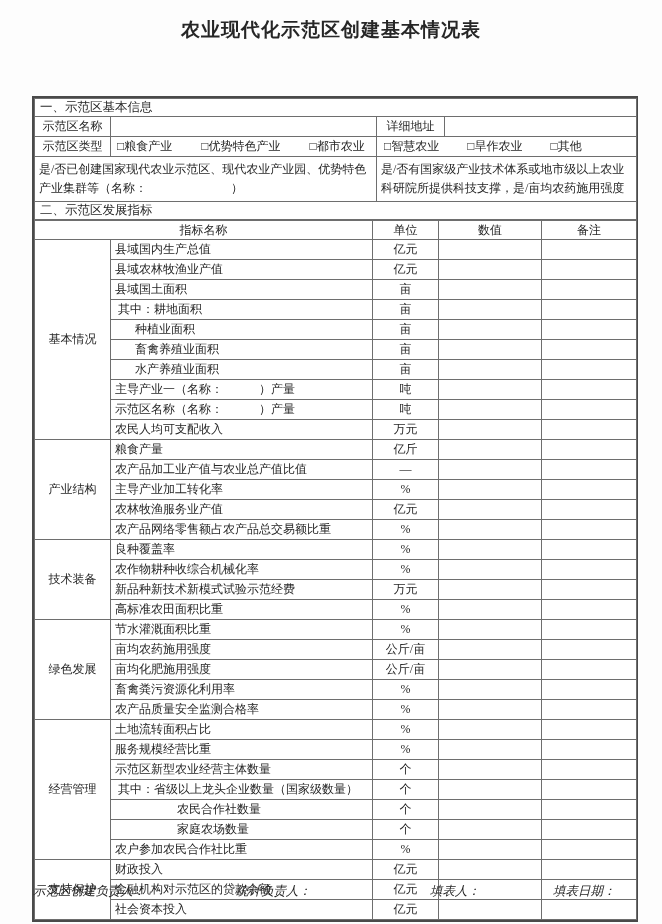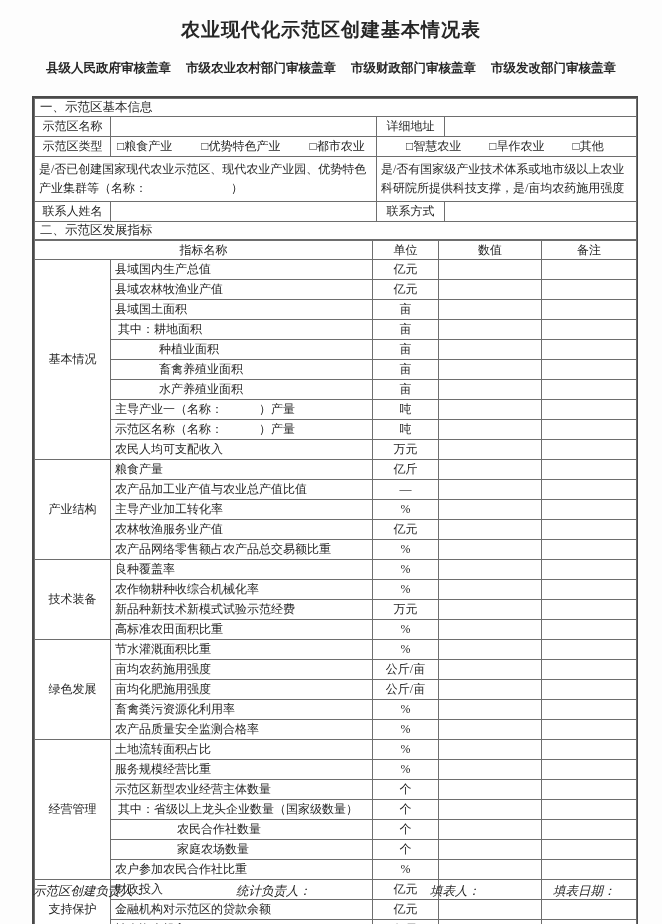--- a/index.html
+++ b/index.html
@@ -52,37 +52,37 @@
   
   td.section{
     font-size:12.5px;
     padding-left:5px;
     height:15px;
   }
   td.lab{text-align:center;}
   td.optcell{padding-left:6px;}
   td.optcell .opt{display:inline-block;}
   td.optcell-l .opt{margin-right:26px;}
-  td.optcell-r{padding-left:29px;}
+  td.optcell-r{padding-left:7px;}
   td.optcell-r .opt{margin-right:25px;}
   td.qcell{
     white-space:normal;
     line-height:19px;
     height:40px;
     vertical-align:middle;
     padding:2px 4px;
   }
   
   td.gcell{text-align:center;vertical-align:middle;white-space:nowrap;}
   td.ncell{text-align:left;}
   td.ucell{text-align:center;}
   td.vcell,td.rcell{text-align:center;}
   .ind0{padding-left:4px;}
   .ind1{padding-left:7px;}
-  .ind2{padding-left:48px;}
+  .ind2{padding-left:24px;}
   .ind3{padding-left:66px;}
   .hcell{text-align:center;height:16px;}
   .note{
     position:absolute;
     left:33px;
     top:853px;
     font-size:12.5px;
   }
   .sign{
     position:absolute;
@@ -99,26 +99,20 @@
   .sign .s3{left:430px;}
   .sign .s4{left:553px;}
 </style>
 </head>
 <body>
 
 <div class="page">
 
   <div class="title">农业现代化示范区创建基本情况表</div>
 
-  <div class="stamps">
-    <span>县级人民政府审核盖章</span>
-    <span>市级农业农村部门审核盖章</span>
-    <span>市级财政部门审核盖章</span>
-    <span>市级发改部门审核盖章</span>
-  </div>
 
   <div class="tablewrap">
 
     <table>
       <colgroup>
           <col style="width:76px">
           <col style="width:266px">
           <col style="width:68px">
           <col style="width:192px">
         </colgroup>
@@ -143,26 +137,20 @@
           <span class="opt"><span>□</span><span>智慧农业</span></span>
           <span class="opt"><span>□</span><span>旱作农业</span></span>
           <span class="opt"><span>□</span><span>其他</span></span>
         </td>
       </tr>
       <tr>
         <td class="qcell" colspan="2">是/否已创建国家现代农业示范区、现代农业产业园、优势特色产业集群等（名称：　　　　　　　）</td>
         <td class="qcell" colspan="2">是/否有国家级产业技术体系或地市级以上农业科研院所提供科技支撑，是/亩均农药施用强度</td>
       </tr>
       <tr>
-        <td class="lab">联系人姓名</td>
-        <td></td>
-        <td class="lab">联系方式</td>
-        <td></td>
-      </tr>
-      <tr>
         <td class="section" colspan="4">二、示范区发展指标</td>
       </tr>
     </tbody>
       </table>
 
     <table>
       <colgroup>
           <col style="width:76px">
           <col style="width:262px">
           <col style="width:66px">

